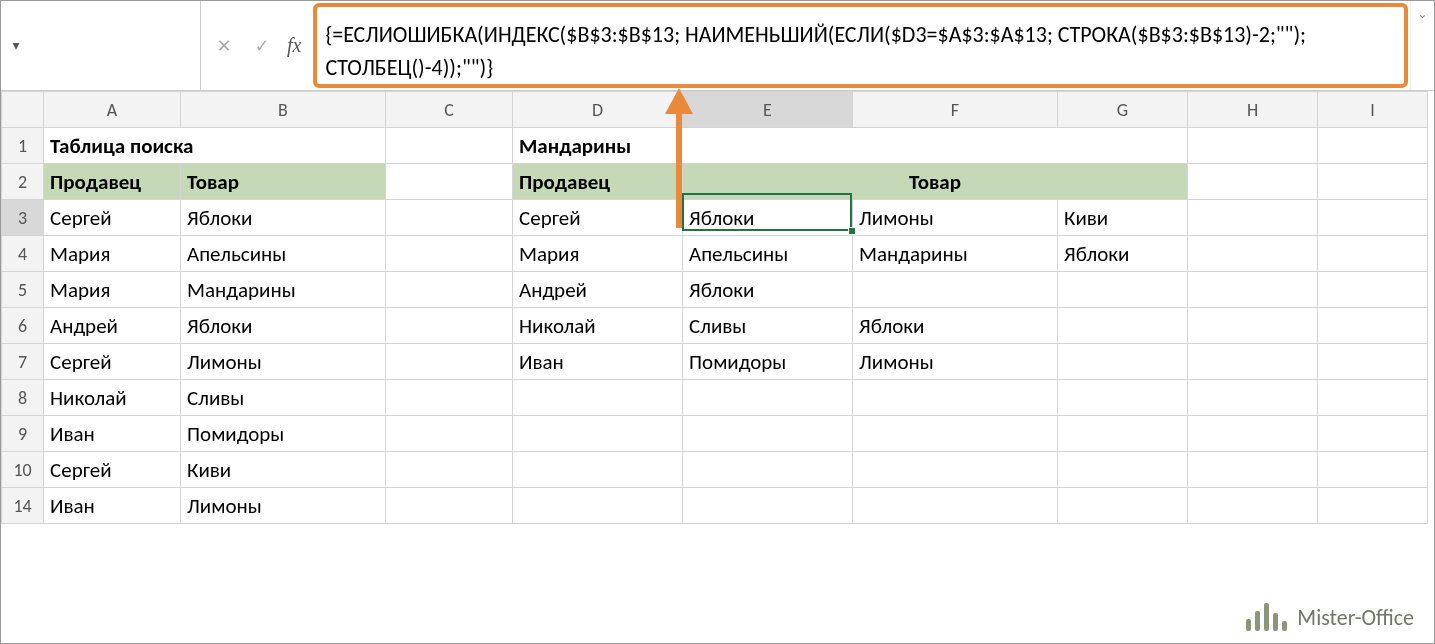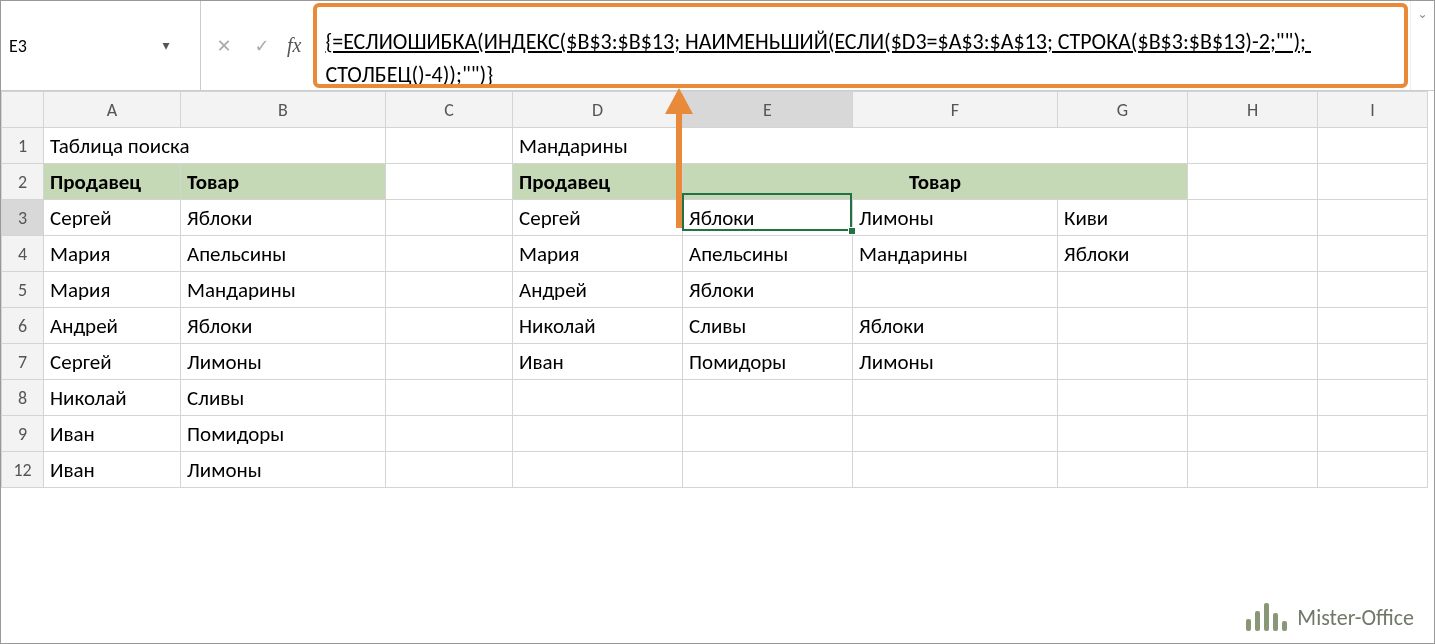--- a/index.html
+++ b/index.html
@@ -61,22 +61,21 @@
     font-style: italic;
     font-family: "Times New Roman", serif;
     font-size: 20px;
     color: #555;
     cursor: pointer;
     padding: 0 6px;
   }
   .formula-text-wrap {
     flex: 1;
     position: relative;
-    padding: 20px 8px;
-    text-decoration: underline;
+    padding: 13px 8px;
   }
   .formula-highlight {
     position: absolute;
     top: 2px;
     left: 2px;
     right: 2px;
     bottom: 2px;
     border: 4px solid #e88a3a;
     border-radius: 6px;
     pointer-events: none;
@@ -135,21 +134,21 @@
   .col-B { width: 205px; }
   .col-C { width: 127px; }
   .col-D { width: 170px; }
   .col-E { width: 170px; }
   .col-F { width: 205px; }
   .col-G { width: 130px; }
   .col-H { width: 130px; }
   .col-I { width: 110px; }
   th.active-col { background: #d8d8d8; }
   th.active-row { background: #d8d8d8; }
-  .title-cell { font-weight: normal; text-align: center; }
+  .title-cell { font-weight: bold; text-align: center; }
   .hdr-cell {
     background: #c6d9b7;
     font-weight: bold;
     color: #1f4e79;
     font-size: 21px;
   }
   td.active-cell {
     position: relative;
   }
   .selection-rect {
@@ -208,21 +207,20 @@
     width: 5px;
     background: #8a9678;
     border-radius: 2px;
   }
 </style>
 </head>
 <body>
 
 <div class="formula-bar">
   <div class="name-box-wrap">
-    <input class="name-box" value="E3" style="">
     <div class="name-dd">▾</div>
   </div>
   <div class="fb-btns">
     <div class="fb-btn">✕</div>
     <div class="fb-btn">✓</div>
     <div class="fx-label">fx</div>
   </div>
   <div class="formula-text-wrap">
     <div class="formula-highlight"></div>
     <div class="formula-text">{=ЕСЛИОШИБКА(ИНДЕКС($B$3:$B$13; НАИМЕНЬШИЙ(ЕСЛИ($D3=$A$3:$A$13; СТРОКА($B$3:$B$13)-2;""); СТОЛБЕЦ()-4));"")}</div>
@@ -353,21 +351,33 @@
     <td>Помидоры</td>
     <td></td>
     <td></td>
           <td></td>
     <td></td>
           <td></td>
     <td></td>
           <td></td>
   </tr>
   <tr>
-    <th>12</th>
+    <th>10</th>
+    <td>Сергей</td>
+    <td>Киви</td>
+    <td></td>
+    <td></td>
+          <td></td>
+    <td></td>
+          <td></td>
+    <td></td>
+          <td></td>
+  </tr>
+  <tr>
+    <th>14</th>
     <td>Иван</td>
     <td>Лимоны</td>
     <td></td>
     <td></td>
           <td></td>
     <td></td>
           <td></td>
     <td></td>
           <td></td>
   </tr>

